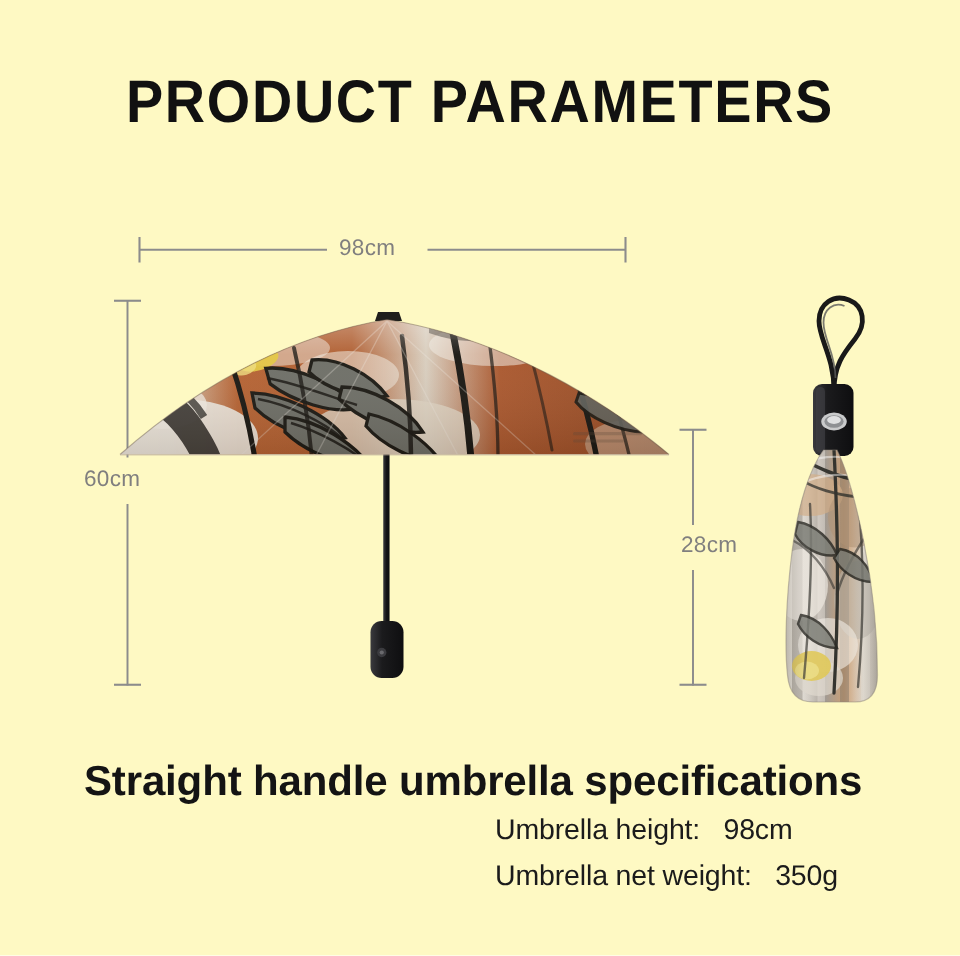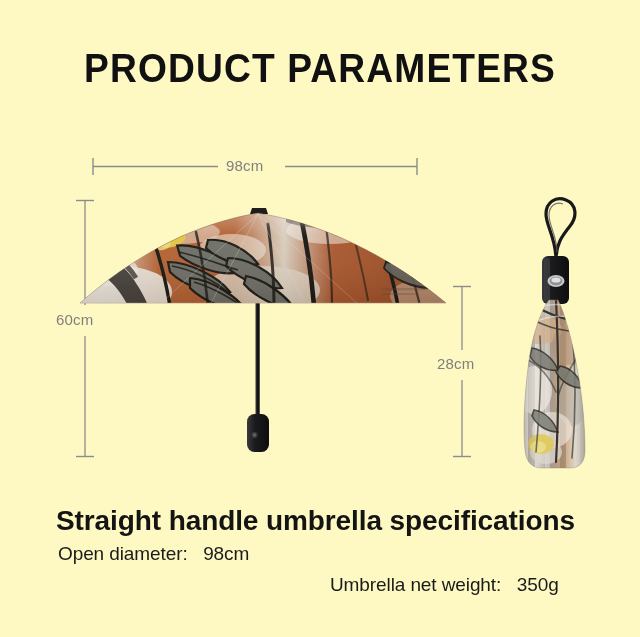--- a/index.html
+++ b/index.html
@@ -52,21 +52,21 @@
   .dim-label {
     position: absolute;
     color: #807f7f;
     font-size: 15px;
     font-family: "Liberation Sans", sans-serif;
     white-space: nowrap;
     letter-spacing: 0.2px;
   }
   #dim-label-width  { left: 226px; top: 157px; }
   #dim-label-height { left: 56px;  top: 311px; }
-  #dim-label-folded { left: 437px; top: 355px; }
+  #dim-label-folded { left: 454px; top: 355px; }
 
   
   #spec-block {
     position: absolute;
     left: 0;
     top: 500px;
     width: 640px;
   }
   #spec-heading {
     position: absolute;
@@ -343,22 +343,22 @@
 
     <div class="dim-label" id="dim-label-width">98cm</div>
     <div class="dim-label" id="dim-label-height">60cm</div>
     <div class="dim-label" id="dim-label-folded">28cm</div>
   </div>
 
   <div id="spec-block">
     <div id="spec-heading">Straight handle umbrella specifications</div>
 
     <div class="spec-row" id="spec-row-0">
-      <div class="spec-cell col-0">
-        <span>Open diameter:</span>
+      <div class="spec-cell col-1">
+        <span>Umbrella height:</span>
         <span>&nbsp;</span>
         <span>98cm</span>
       </div>
     </div>
 
     <div class="spec-row" id="spec-row-1">
       <div class="spec-cell col-1">
         <span>Umbrella net weight:</span>
         <span>&nbsp;</span>
         <span>350g</span>

